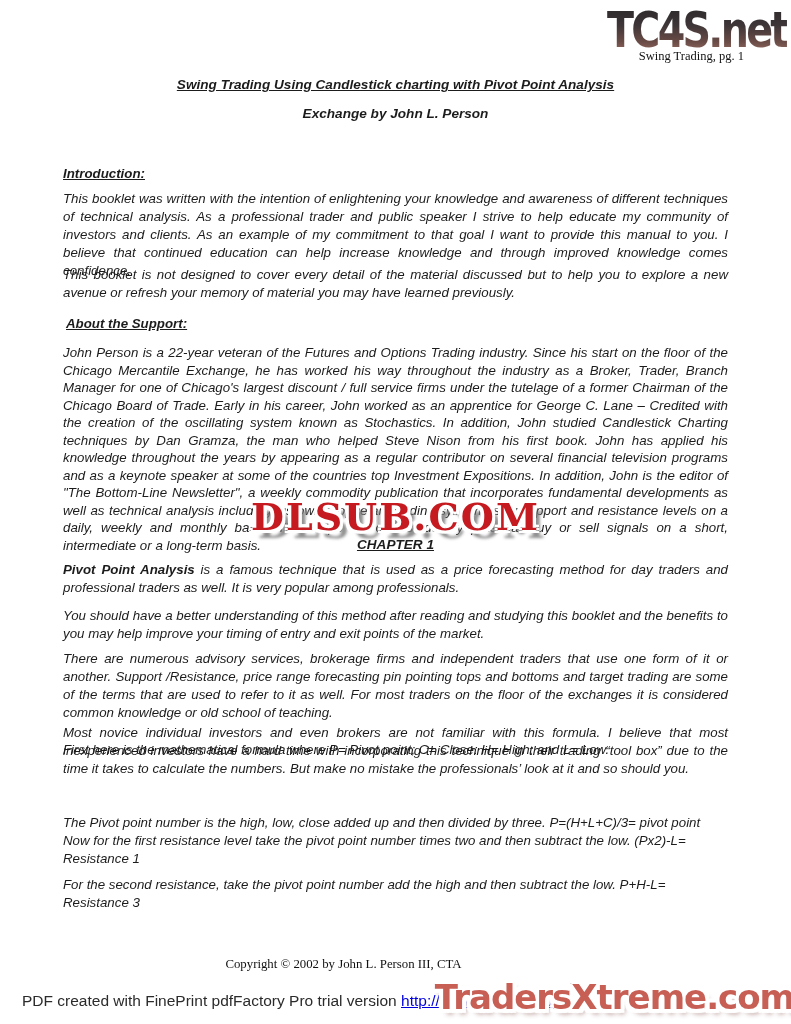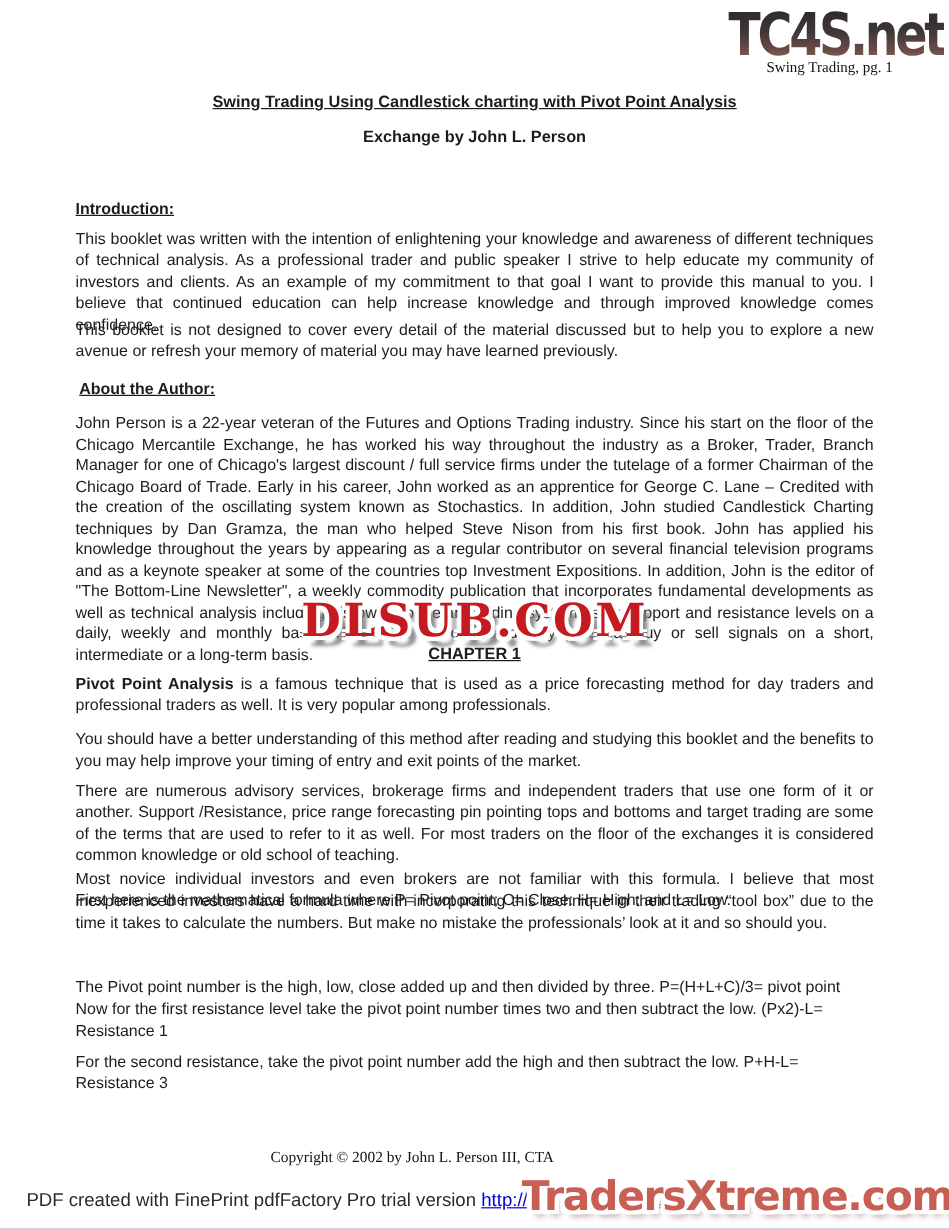--- a/index.html
+++ b/index.html
@@ -1,21 +1,21 @@
 <!DOCTYPE html>
 <html><head>
 <meta charset="utf-8">
 <style>
   html,body { margin:0; padding:0; background:#888; }
   .page {
     position:relative; width:791px; height:1024px; margin:0 auto;
     background:#ffffff; overflow:hidden;
     font-family:"Liberation Sans", sans-serif; color:#1c1c1c;
   }
-  .block { position:absolute; left:63px; width:665px; font-size:13.3px; line-height:18px; }
+  .block { position:absolute; left:63px; width:665px; font-size:13.3px; line-height:18px;font-style:italic; }
   .just   { text-align:justify; }
   .center { text-align:center; }
   .b { font-weight:bold; }
   .u { text-decoration:underline; }
   .prelines { white-space:pre-line; text-align:left; }
 
   
   .logo {
     position:absolute; top:1px; right:4px;
     font-family:"DejaVu Sans", sans-serif; font-weight:bold;
@@ -92,21 +92,21 @@
   <div class="logo">TC4S.net</div>
   <div class="page-label">Swing Trading, pg. 1</div>
 
   <div class="block center doc-title"><span class="b u">Swing Trading Using Candlestick charting with Pivot Point Analysis</span></div>
   <div class="block center byline b">Exchange by John L. Person</div>
 
   <div class="block h-intro"><span class="b u">Introduction:</span></div>
   <div class="block just p-intro1">This booklet was written with the intention of enlightening your knowledge and awareness of different techniques of technical analysis.  As a professional trader and public speaker I strive to help educate my community of investors and clients. As an example of my commitment to that goal I want to provide this manual to you. I believe that continued education can help increase knowledge and through improved knowledge comes confidence.</div>
   <div class="block just p-intro2">This booklet is not designed to cover every detail of the material discussed but to help you to explore a new avenue or refresh your memory of material you may have learned previously.</div>
 
-  <div class="block h-about"><span class="b u">About the Author:</span></div>
+  <div class="block h-about"><span class="b u">About the Support:</span></div>
   <div class="block just p-about">John Person is a 22-year veteran of the Futures and Options Trading industry. Since his start on the floor of the Chicago Mercantile Exchange, he has worked his way throughout the industry as a Broker, Trader, Branch Manager for one of Chicago's largest discount / full service firms under the tutelage of a former Chairman of the Chicago Board of Trade. Early in his career, John worked as an apprentice for George C. Lane – Credited with the creation of the oscillating system known as Stochastics. In addition, John studied Candlestick Charting techniques by Dan Gramza, the man who helped Steve Nison from his first book. John has applied his knowledge throughout the years by appearing as a regular contributor on several financial television programs and as a keynote speaker at some of the countries top Investment Expositions. In addition, John is the editor of "The Bottom-Line Newsletter", a weekly commodity publication that incorporates fundamental developments as well as technical analysis including his own proprietary trading system-using support and resistance levels on a daily, weekly and monthly basis. This helps his clients identify potential buy or sell signals on a short, intermediate or a long-term basis.</div>
 
   <div class="dlsub">DLSUB.COM</div>
 
   <div class="block center h-chap"><span class="b u">CHAPTER 1</span></div>
   <div class="block just p-c1a"><span class="b">Pivot Point Analysis</span><span> is a famous technique that is used as a price forecasting method for day traders and professional traders as well. It is very popular among professionals.</span></div>
   <div class="block just p-c1b">You should have a better understanding of this method after reading and studying this booklet and the benefits to you may help improve your timing of entry and exit points of the market.</div>
   <div class="block just p-c1c">There are numerous advisory services, brokerage firms and independent traders that use one form of it or another. Support /Resistance, price range forecasting pin pointing tops and bottoms and target trading are some of the terms that are used to refer to it as well. For most traders on the floor of the exchanges it is considered common knowledge or old school of teaching.</div>
   <div class="block just p-c1d">Most novice individual investors and even brokers are not familiar with this formula. I believe that most inexperienced investors have a hard time with incorporating this technique in their trading “tool box” due to the time it takes to calculate the numbers. But make no mistake the professionals’ look at it and so should you.</div>
   <div class="block p-c1e">First here is the mathematical formula where P= Pivot point; C= Close: H= High: and L= Low.</div>

